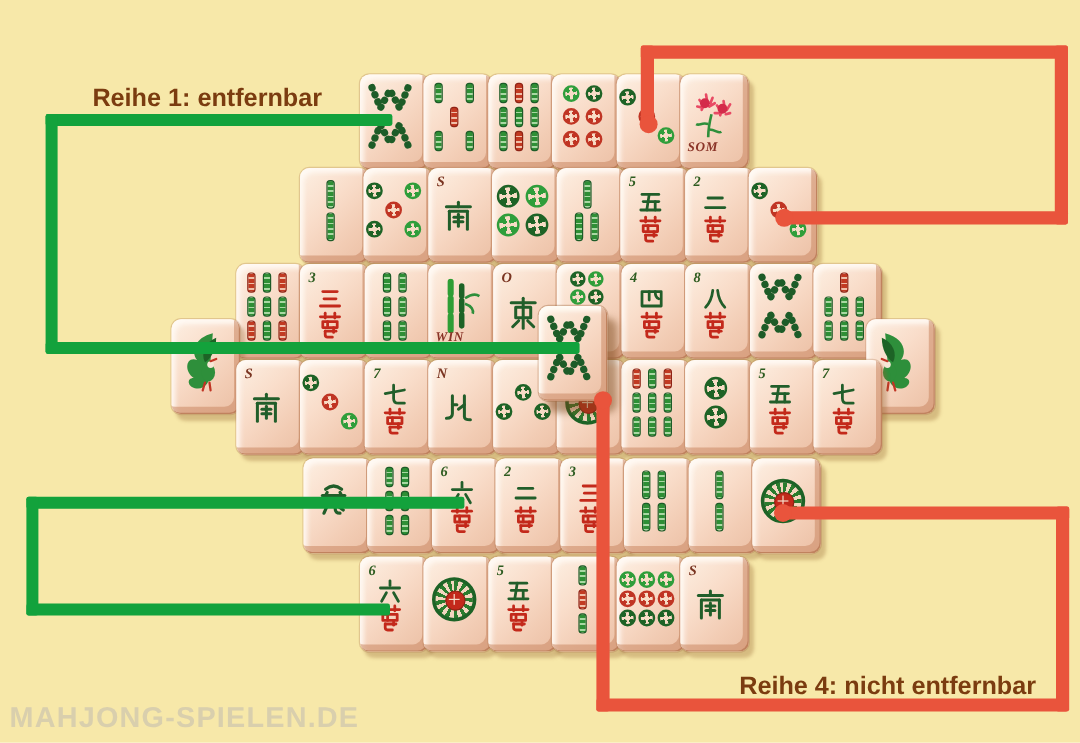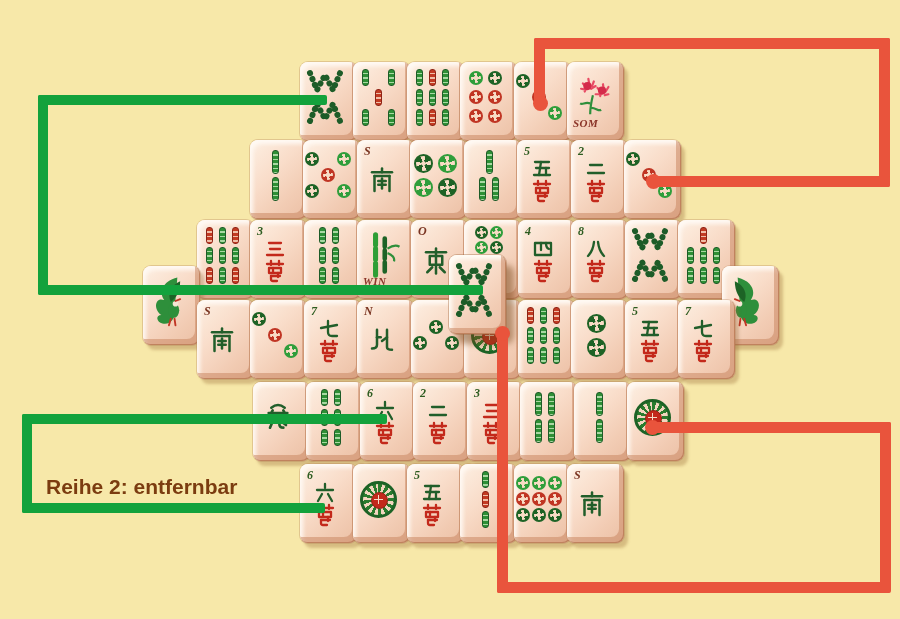--- a/index.html
+++ b/index.html
@@ -979,14 +979,16 @@
       <div class="seg" style="left: 649px; top: 176px; width: 241px; height: 11px; background: rgb(233, 84, 60); border-radius: 2px;"></div>
       <div class="dot" style="left: 532.5px; top: 95.5px; background: rgb(233, 84, 60);"></div>
       <div class="dot" style="left: 645.5px; top: 173.5px; background: rgb(233, 84, 60);"></div>
       <div class="seg" style="left: 497px; top: 330px; width: 11px; height: 263px; background: rgb(233, 84, 60); border-radius: 2px;"></div>
       <div class="seg" style="left: 497px; top: 582px; width: 393px; height: 11px; background: rgb(233, 84, 60); border-radius: 2px;"></div>
       <div class="seg" style="left: 880px; top: 422px; width: 11px; height: 171px; background: rgb(233, 84, 60); border-radius: 2px;"></div>
       <div class="seg" style="left: 649px; top: 422px; width: 242px; height: 11px; background: rgb(233, 84, 60); border-radius: 2px;"></div>
       <div class="dot" style="left: 494.5px; top: 325.5px; background: rgb(233, 84, 60);"></div>
       <div class="dot" style="left: 644.5px; top: 419.5px; background: rgb(233, 84, 60);"></div>
     </div>
-  <div class="alabel lab2" style="color: rgb(123, 60, 16);">Reihe 2: entfernbar</div>
+  <div class="alabel lab1" style="color: rgb(123, 60, 16);">Reihe 1: entfernbar</div>
+  <div class="alabel lab4" style="color: rgb(123, 60, 16);">Reihe 4: nicht entfernbar</div>
+  <div class="watermark" style="color: rgb(217, 207, 173);">MAHJONG-SPIELEN.DE</div>
 </div>
 
 </body></html>

